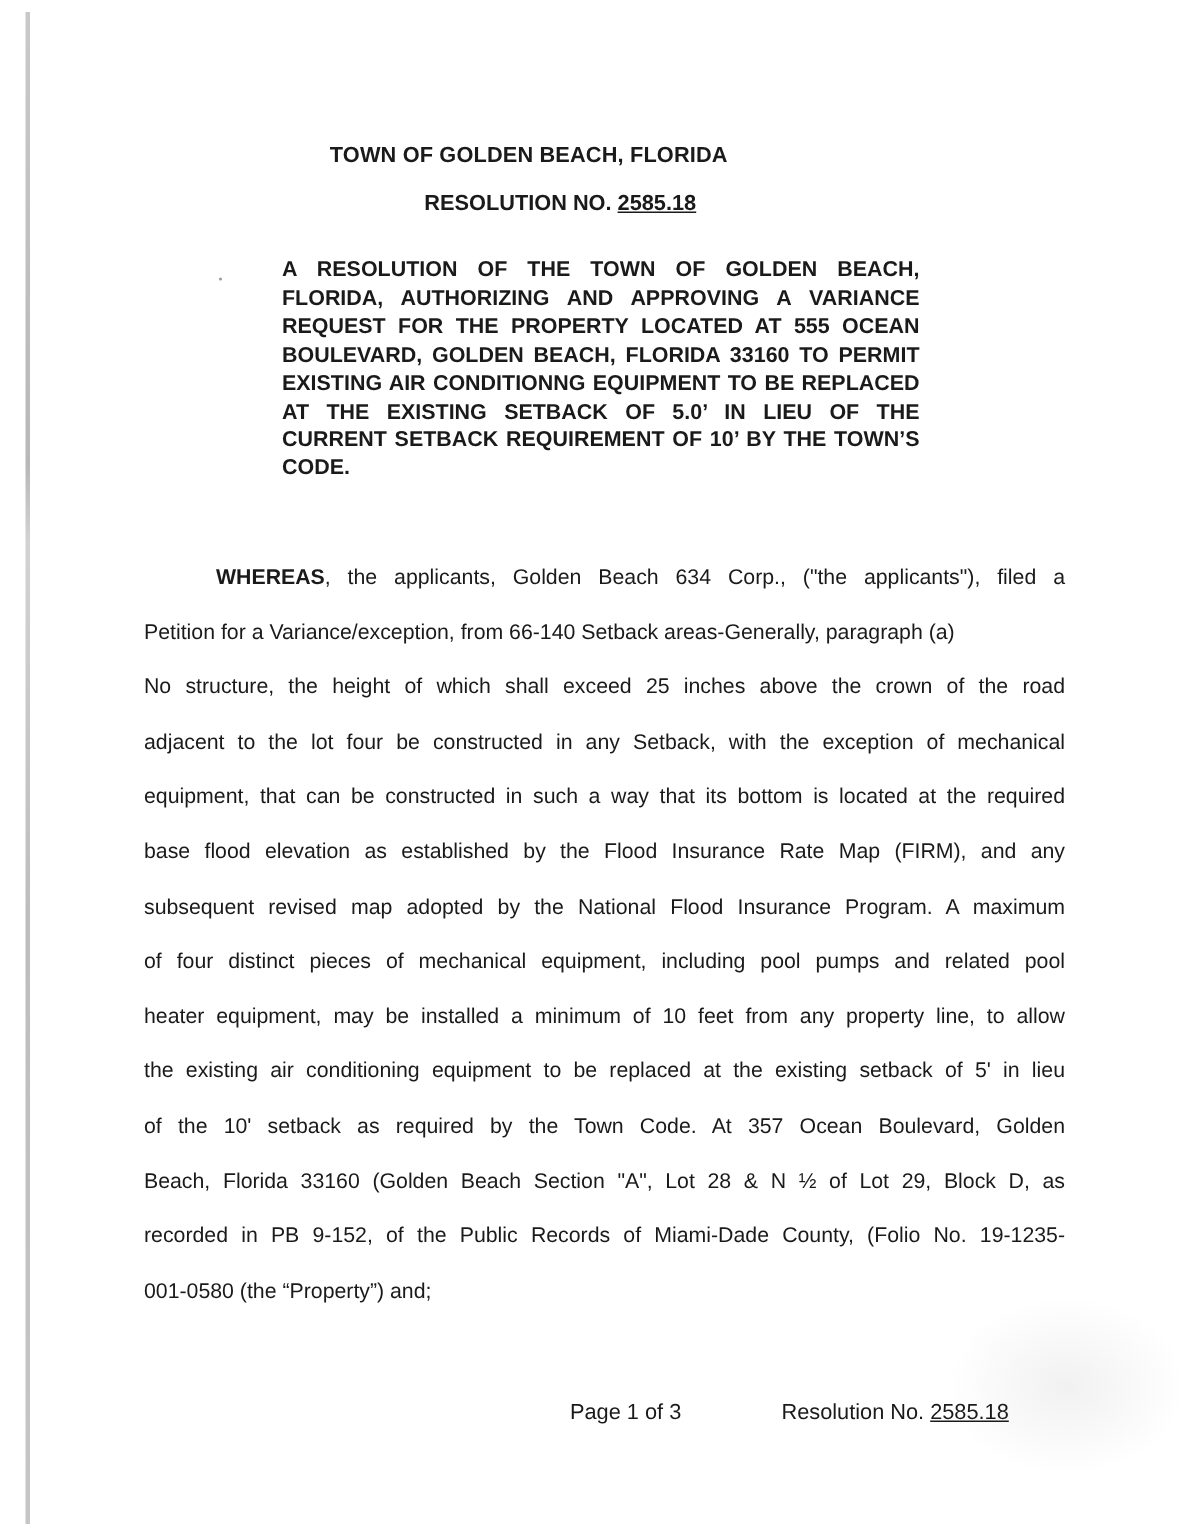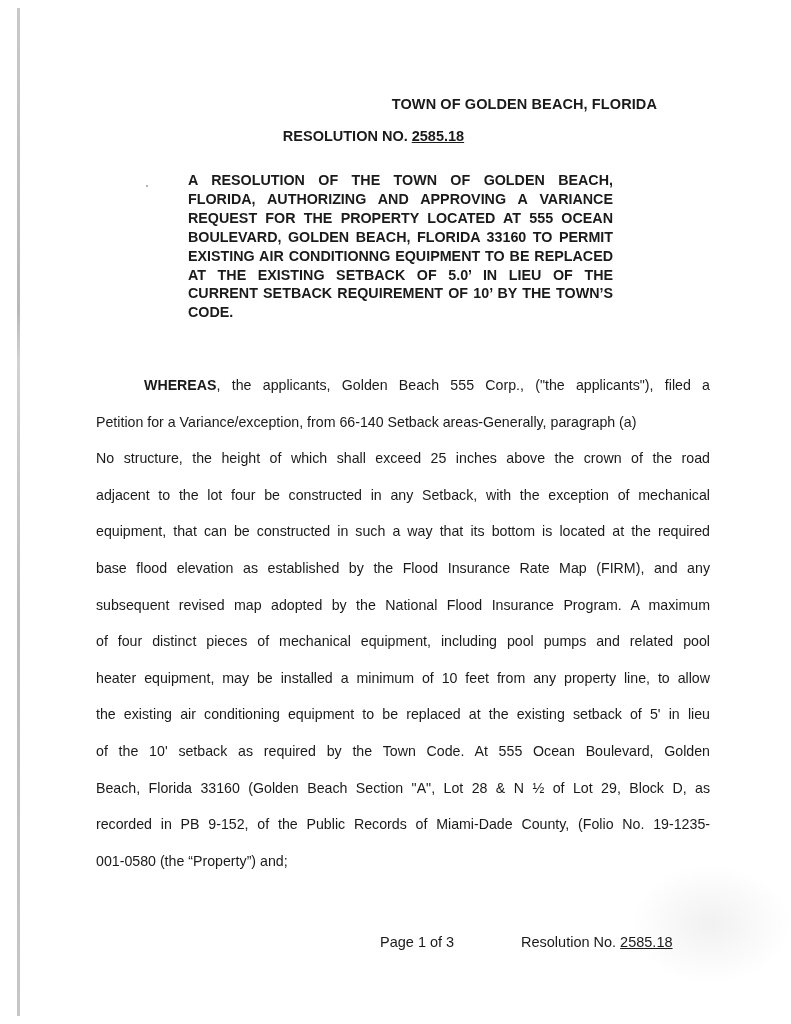--- a/index.html
+++ b/index.html
@@ -30,21 +30,21 @@
     width: 2px;
     height: 2px;
     background: #999;
     border-radius: 1px;
   }
   .header-title {
     position: absolute;
     top: 96px;
     left: 0;
     width: 657px;
-    text-align: right;
+    text-align: center;
     font-weight: bold;
     font-size: 14.5px;
     letter-spacing: 0.1px;
     padding-left: 48px;
     box-sizing: border-box;
   }
   .resolution-no {
     position: absolute;
     top: 128px;
     left: 0;
@@ -130,31 +130,31 @@
 
 <div class="header-title">TOWN OF GOLDEN BEACH, FLORIDA</div>
 
 <div class="resolution-no">
   <span>RESOLUTION NO.</span><span class="num">2585.18</span>
 </div>
 
 <p class="caption">A RESOLUTION OF THE TOWN OF GOLDEN BEACH, FLORIDA, AUTHORIZING AND APPROVING A VARIANCE REQUEST FOR THE PROPERTY LOCATED AT 555 OCEAN BOULEVARD, GOLDEN BEACH, FLORIDA 33160 TO PERMIT EXISTING AIR CONDITIONNG EQUIPMENT TO BE REPLACED AT THE EXISTING SETBACK OF 5.0’ IN LIEU OF THE CURRENT SETBACK REQUIREMENT OF 10’ BY THE TOWN’S CODE.</p>
 
 <div class="body-para">
-  <span class="line indent"><b>WHEREAS</b><span>, the applicants, Golden Beach 555 Corp., ("the applicants"), filed a</span></span>
+  <span class="line indent"><b>WHEREAS</b><span>, the applicants, Golden Beach 634 Corp., ("the applicants"), filed a</span></span>
   <span class="line noj">Petition for a Variance/exception, from 66-140 Setback areas-Generally, paragraph (a)</span>
   <span class="line">No structure, the height of which shall exceed 25 inches above the crown of the road</span>
   <span class="line">adjacent to the lot four be constructed in any Setback, with the exception of mechanical</span>
   <span class="line">equipment, that can be constructed in such a way that its bottom is located at the required</span>
   <span class="line">base flood elevation as established by the Flood Insurance Rate Map (FIRM), and any</span>
   <span class="line">subsequent revised map adopted by the National Flood Insurance Program. A maximum</span>
   <span class="line">of four distinct pieces of mechanical equipment, including pool pumps and related pool</span>
   <span class="line">heater equipment, may be installed a minimum of 10 feet from any property line, to allow</span>
   <span class="line">the existing air conditioning equipment to be replaced at the existing setback of 5' in lieu</span>
-  <span class="line">of the 10' setback as required by the Town Code. At 555 Ocean Boulevard, Golden</span>
+  <span class="line">of the 10' setback as required by the Town Code. At 357 Ocean Boulevard, Golden</span>
   <span class="line">Beach, Florida 33160 (Golden Beach Section "A", Lot 28 &amp; N ½ of Lot 29, Block D, as</span>
   <span class="line">recorded in PB 9-152, of the Public Records of Miami-Dade County, (Folio No. 19-1235-</span>
   <span class="line last">001-0580 (the “Property”) and;</span>
 </div>
 
 <div class="footer">
   <span class="page">Page 1 of 3</span><span>Resolution No.</span><span class="resno-num">2585.18</span>
 </div>
 
 </body></html>

